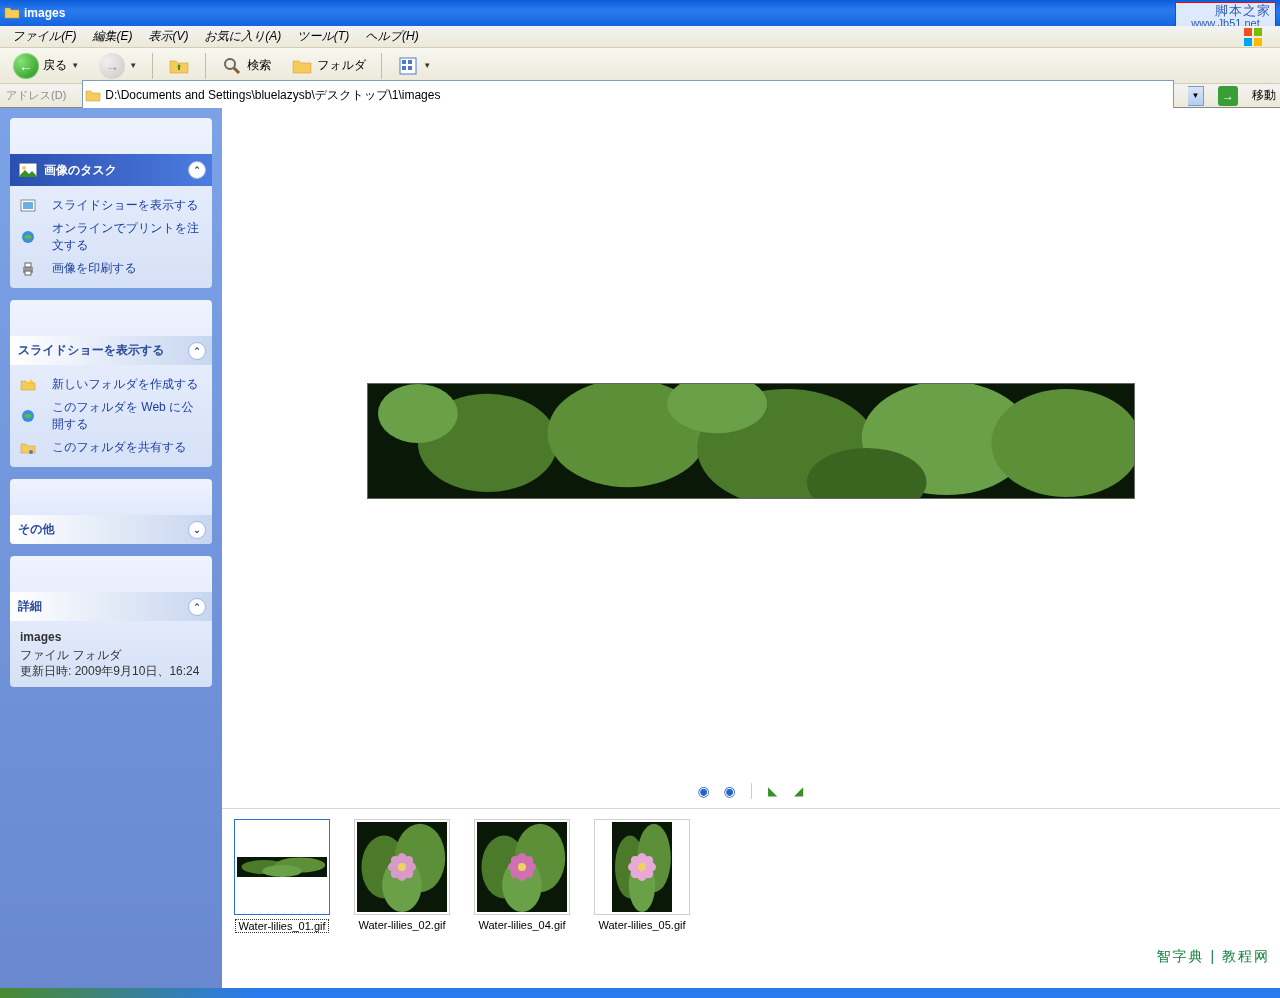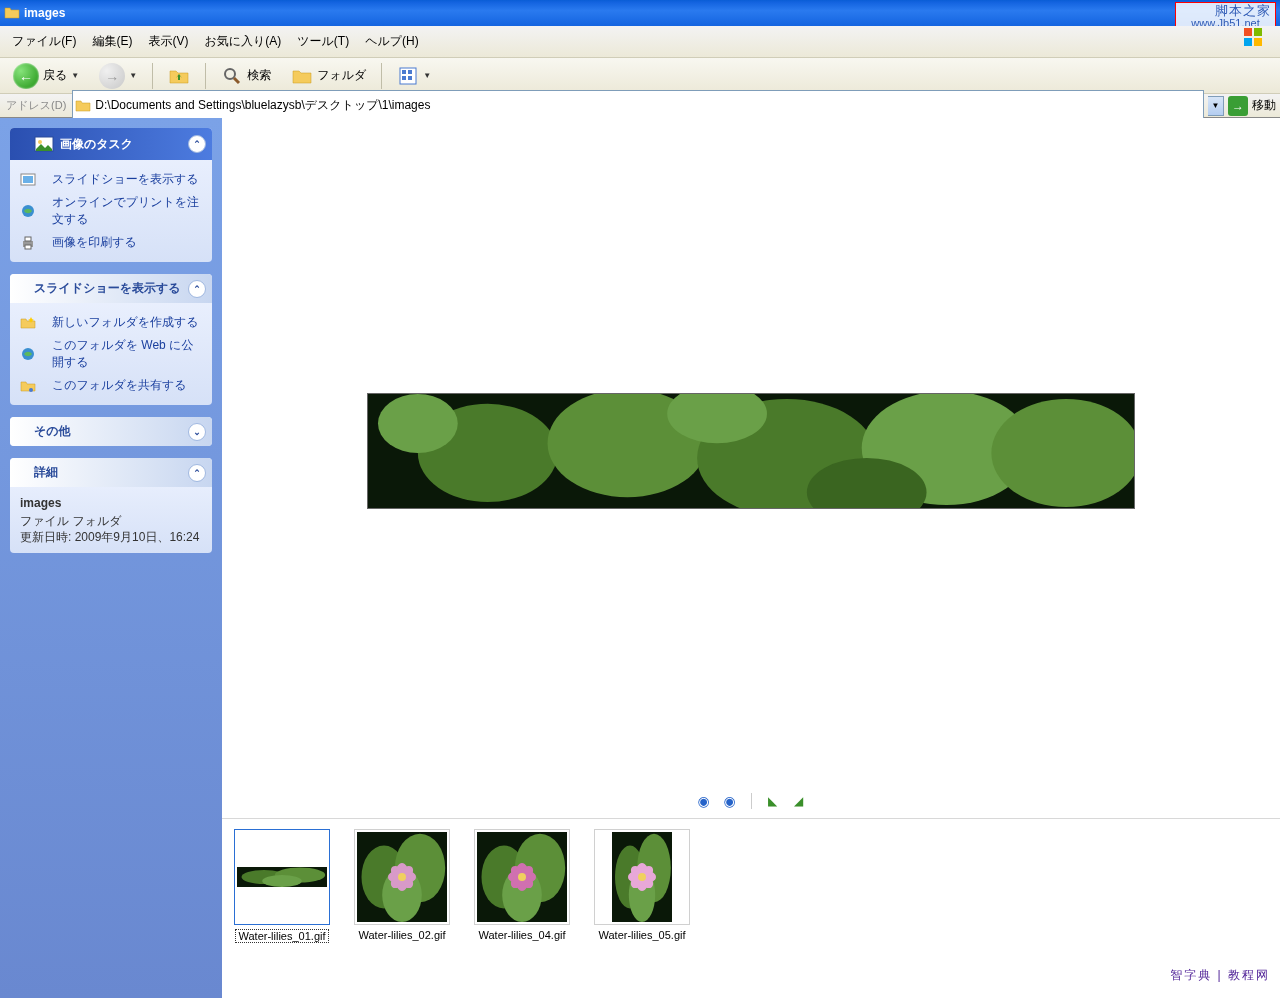--- a/index.html
+++ b/index.html
@@ -4,49 +4,49 @@
 <style>
 * { margin: 0; padding: 0; box-sizing: border-box; }
 body { font-family: "MS UI Gothic", Tahoma, sans-serif; font-size: 12px; background: #fff; width: 1280px; height: 998px; overflow: hidden; }
 
 .titlebar { height: 26px; background: linear-gradient(to bottom, #0a5dd6 0%, #1464e0 10%, #2a7aef 40%, #1464e0 100%); display: flex; align-items: center; padding: 0 4px; color: #fff; font-weight: bold; }
 .titlebar .folder-icon { width: 16px; height: 16px; margin-right: 4px; }
 .titlebar .title { flex: 1; font-size: 12px; }
 .watermark-tr { position: absolute; right: 4px; top: 2px; text-align: center; font-size: 11px; color: #2e5ab5; background: rgba(255,255,255,0.85); border: 1px solid #f00; padding: 2px 4px; line-height: 12px; }
 .watermark-tr .chars { font-size: 13px; letter-spacing: 1px; margin-left: 35px; }
 
-.menubar { height: 32px; background: linear-gradient(to bottom, #f3f3f3, #ece9d8); border-bottom: 1px solid #d0cdb8; display: flex; align-items: center; padding: 0 4px; position: relative; }
+.menubar { height: 22px; background: linear-gradient(to bottom, #f3f3f3, #ece9d8); border-bottom: 1px solid #d0cdb8; display: flex; align-items: center; padding: 0 4px; position: relative; font-style: italic; }
 .menubar span { padding: 2px 8px; cursor: default; }
 .winlogo { position: absolute; right: 6px; top: 2px; width: 40px; height: 18px; }
 .winlogo svg { width: 100%; height: 100%; }
 
 .toolbar { height: 36px; background: linear-gradient(to bottom, #f8f7f0, #ece9d8); border-bottom: 1px solid #d0cdb8; display: flex; align-items: center; padding: 0 6px; gap: 6px; }
 .tbtn { display: flex; align-items: center; gap: 4px; padding: 2px 6px; border: 1px solid transparent; border-radius: 3px; }
 .circle-btn { width: 26px; height: 26px; border-radius: 50%; display: flex; align-items: center; justify-content: center; }
 .back-active { background: radial-gradient(circle at 30% 30%, #86e37a, #1c8f10); box-shadow: inset 0 0 2px #fff; }
 .fwd-disabled { background: radial-gradient(circle at 30% 30%, #f0f0f0, #c8c8c8); }
 .arrow-l { color: #fff; font-size: 14px; }
 .arrow-r { color: #999; font-size: 14px; }
 .dropdown-caret { font-size: 8px; color: #333; }
 .sep { width: 1px; height: 26px; background: #c0bda8; margin: 0 2px; }
 .tb-icon { width: 22px; height: 22px; }
 
-.addressbar { height: 24px; background: linear-gradient(to bottom, #f3f3f3, #ece9d8); border-bottom: 1px solid #888; display: flex; align-items: center; padding: 0 4px; gap: 4px; }
+.addressbar { height: 24px; background: linear-gradient(to bottom, #f3f3f3, #ece9d8); border-bottom: 1px solid #888; display: flex; align-items: center; padding: 0 4px; gap: 14px; }
 .addressbar .label { color: #888; font-size: 11px; padding: 0 2px; }
 .addressbar .input-wrap { flex: 1; display: flex; align-items: center; background: #fff; border: 1px solid #7f9db9; height: 31px; padding: 8px 2px; }
 .addressbar .input-wrap .folder-icon { width: 16px; height: 16px; margin-right: 4px; }
 .addressbar input { flex: 1; border: none; outline: none; font-family: inherit; font-size: 12px; }
 .addressbar .dd { width: 16px; height: 20px; background: linear-gradient(to bottom, #d7e5f7, #b4cdf0); border: 1px solid #7f9db9; border-left: none; display: flex; align-items: center; justify-content: center; font-size: 8px; }
 .go-btn { width: 20px; height: 20px; background: #3a9e35; border-radius: 3px; display: flex; align-items: center; justify-content: center; color: #fff; font-size: 12px; }
 
 .main { display: flex; height: calc(998px - 26px - 22px - 36px - 24px - 10px); }
 
 .sidebar { width: 222px; background: linear-gradient(to bottom, #7ba2e7 0%, #6988d0 100%); padding: 10px; }
 .task-panel { background: linear-gradient(to bottom, #eef3ff, #d6e1f7); border-radius: 4px; margin-bottom: 12px; overflow: hidden; }
-.task-header { background: linear-gradient(to right, #fff, #c7d6f0); padding: 6px 24px; display: flex; align-items: center; font-weight: bold; color: #2a4b9a; position: relative; }
+.task-header { background: linear-gradient(to right, #fff, #c7d6f0); padding: 6px 8px; display: flex; align-items: center; font-weight: bold; color: #2a4b9a; position: relative; margin-top: 36px; }
 .task-header.dark { background: linear-gradient(to right, #2a4fb0, #4d7ce0); color: #fff; }
 .task-header .hicon { width: 20px; height: 20px; margin-right: 6px; }
 .task-header .collapse { position: absolute; right: 6px; width: 18px; height: 18px; border-radius: 50%; background: #fff; border: 1px solid #a0b8e0; display: flex; align-items: center; justify-content: center; font-size: 9px; color: #2a4b9a; }
 .task-body { padding: 8px 10px; }
 .task-link { display: flex; align-items: center; gap: 16px; color: #1a3f9e; padding: 3px 0; cursor: pointer; }
 .task-link .licon { width: 16px; height: 16px; flex-shrink: 0; }
 .detail-text { color: #333; line-height: 16px; }
 .detail-text b { display: block; margin-bottom: 2px; }
 
 .content { flex: 1; background: #fff; display: flex; flex-direction: column; position: relative; }
@@ -60,21 +60,21 @@
 .fc-green { color: #3a8f2a; font-size: 12px; }
 
 .thumbnails { height: 180px; border-top: 1px solid #d8d8d8; background: #fff; padding: 10px; display: flex; gap: 20px; align-items: flex-start; }
 .thumb-item { display: flex; flex-direction: column; align-items: center; width: 100px; }
 .thumb-box { width: 96px; height: 96px; border: 1px solid #d0d0d0; background: #fff; display: flex; align-items: center; justify-content: center; margin-bottom: 4px; }
 .thumb-item.selected .thumb-box { border: 1px solid #2a6fd4; }
 .thumb-item.selected .thumb-label { border: 1px dotted #333; padding: 0 2px; }
 .thumb-label { font-size: 11px; text-align: center; }
 
 .bottom-bar { height: 10px; background: linear-gradient(to right, #4a8a30, #2a7aef 20%, #2a7aef); position: relative; }
-.watermark-br { position: absolute; right: 10px; bottom: 14px; font-size: 12px; color: #4c1d95; letter-spacing: 2px; }
+.watermark-br { position: absolute; right: 10px; bottom: 22px; font-size: 14px; color: #15803d; letter-spacing: 2px; }
 
 
 .folder-svg { fill: #f5cb5c; stroke: #c89b1f; stroke-width: 0.5; }
 </style>
 </head>
 <body>
 
 <div class="titlebar">
   <svg class="folder-icon" viewBox="0 0 16 16">
       <path class="folder-svg" d="M1 3h5l1 2h8v8H1z"></path>

